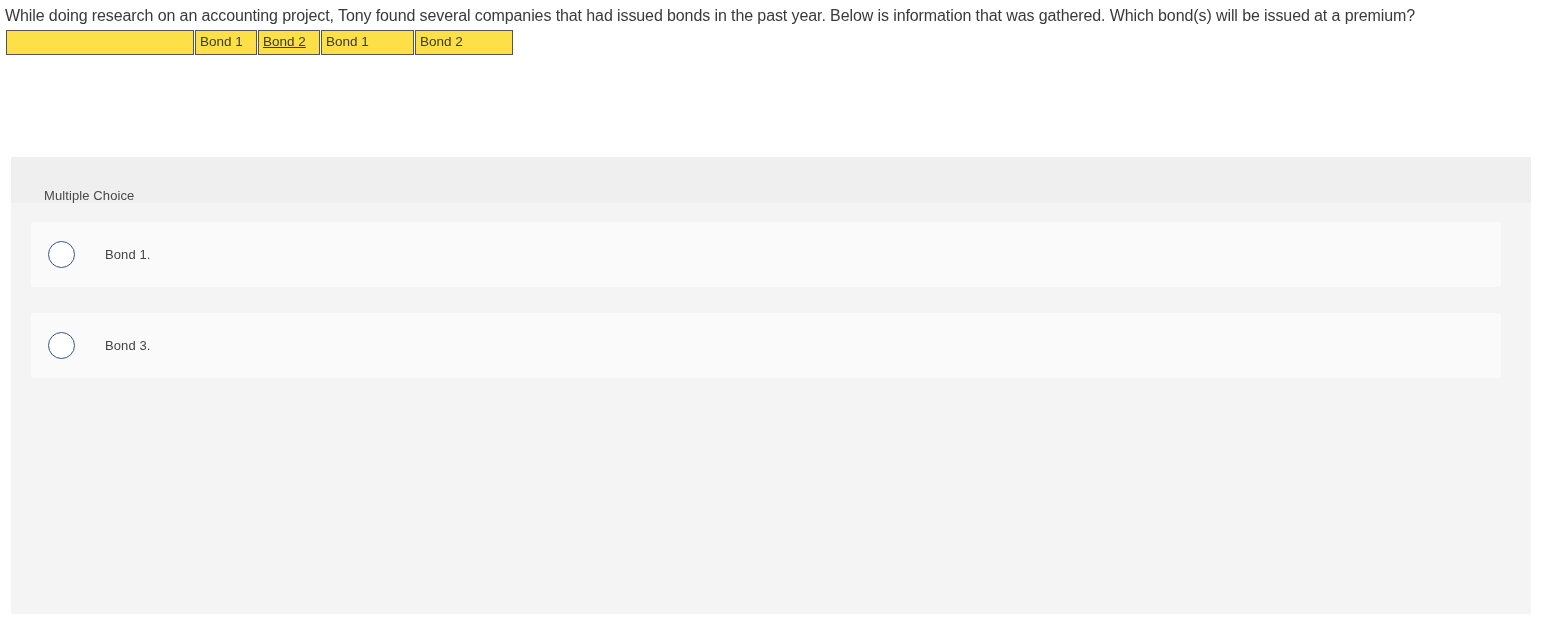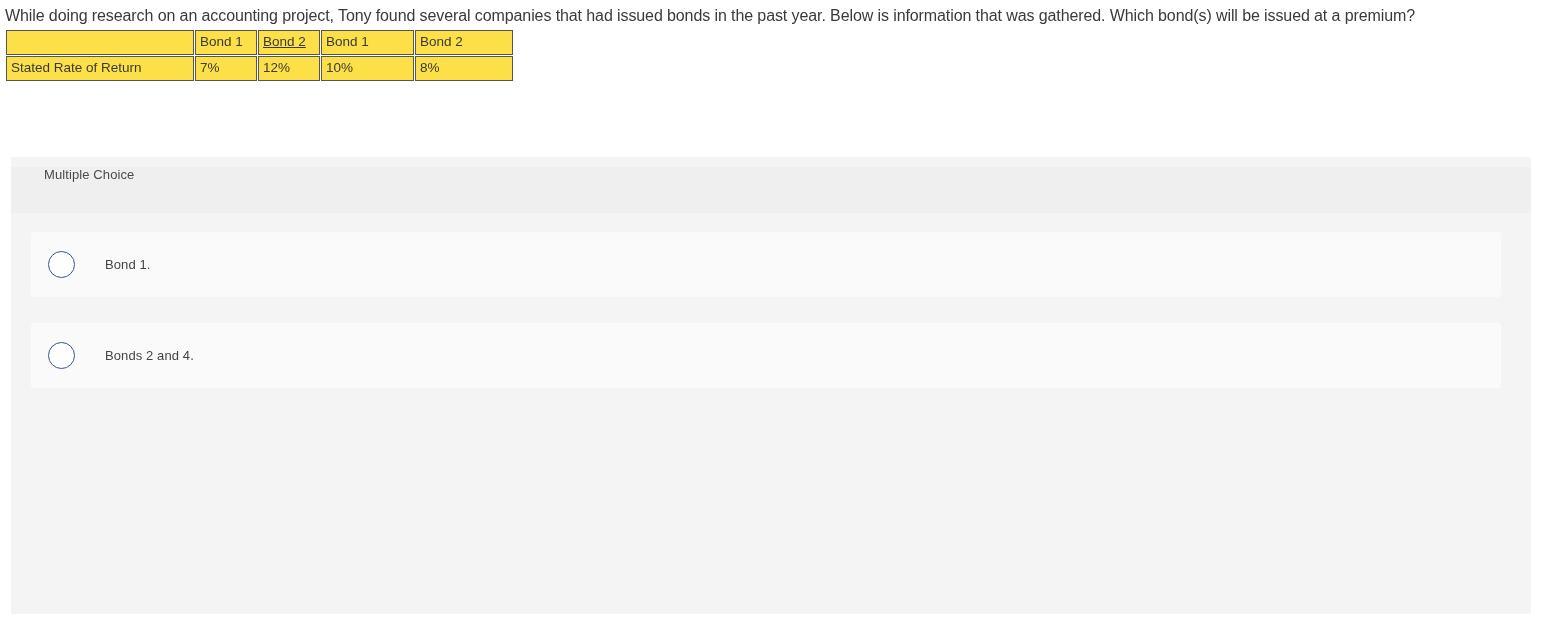--- a/index.html
+++ b/index.html
@@ -67,24 +67,23 @@
     width: 1520px;
     height: 457px;
     background: #f4f4f4;
     border-radius: 2px;
     overflow: hidden;
   }
   .panel-header {
     height: 46px;
     background: #efefef;
     display: flex;
-    align-items: flex-start;
+    align-items: flex-end;
     padding-left: 33px;
     box-sizing: border-box;
-    margin-top: 10px;
   }
   .panel-header-label {
     font-size: 13px;
     color: #4a4a4a;
     letter-spacing: 0.1px;
   }
   .options-area {
     padding: 19px 0 0 0;
   }
 
@@ -124,44 +123,37 @@
   <thead>
     <tr>
       <th class="col-label"></th>
       <th class="col-b1">Bond 1</th>
       <th class="col-b2">Bond 2</th>
       <th class="col-b3">Bond 1</th>
       <th class="col-b4">Bond 2</th>
     </tr>
   </thead>
   <tbody>
-    <tr>
-      <td>Stated Rate of Return</td>
-      <td>7%</td>
-      <td>12%</td>
-      <td>10%</td>
-      <td>8%</td>
-    </tr>
   </tbody>
 </table>
 
 <div class="answer-panel">
 
   <div class="panel-header">
     <span class="panel-header-label">Multiple Choice</span>
   </div>
 
   <div class="options-area">
 
     <div class="option-row">
       <span class="option-radio"></span>
       <span class="option-label">Bond 1.</span>
     </div>
 
 
-
     <div class="option-row">
       <span class="option-radio"></span>
-      <span class="option-label">Bonds 2 and 4.</span>
+      <span class="option-label">Bond 3.</span>
     </div>
+
 
   </div>
 </div>
 
 </body></html>

